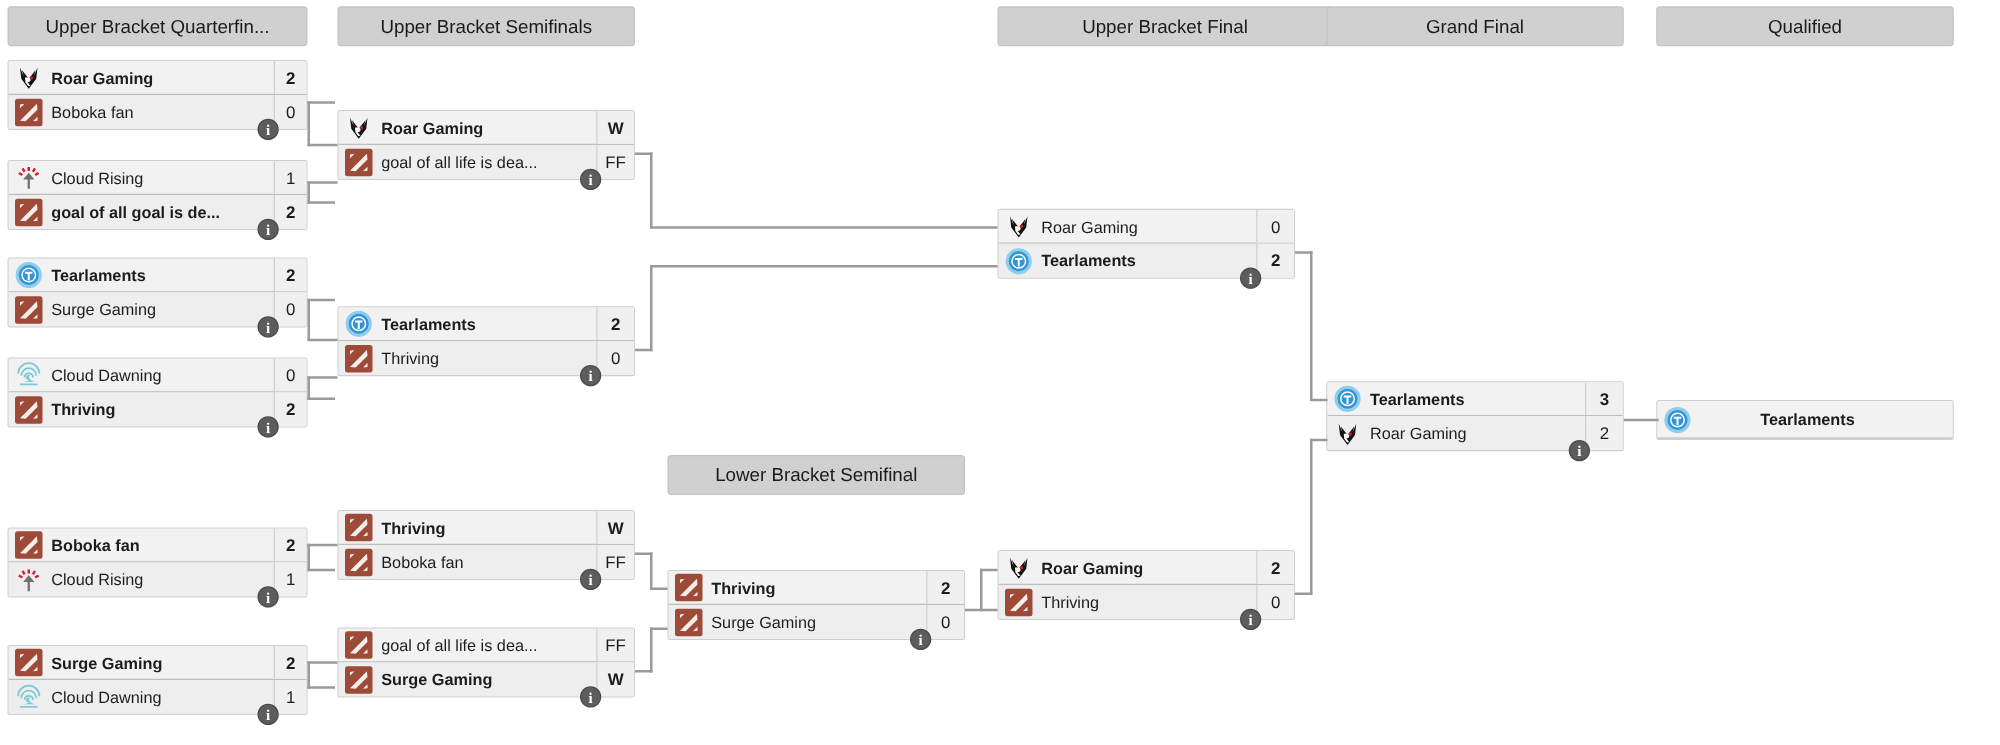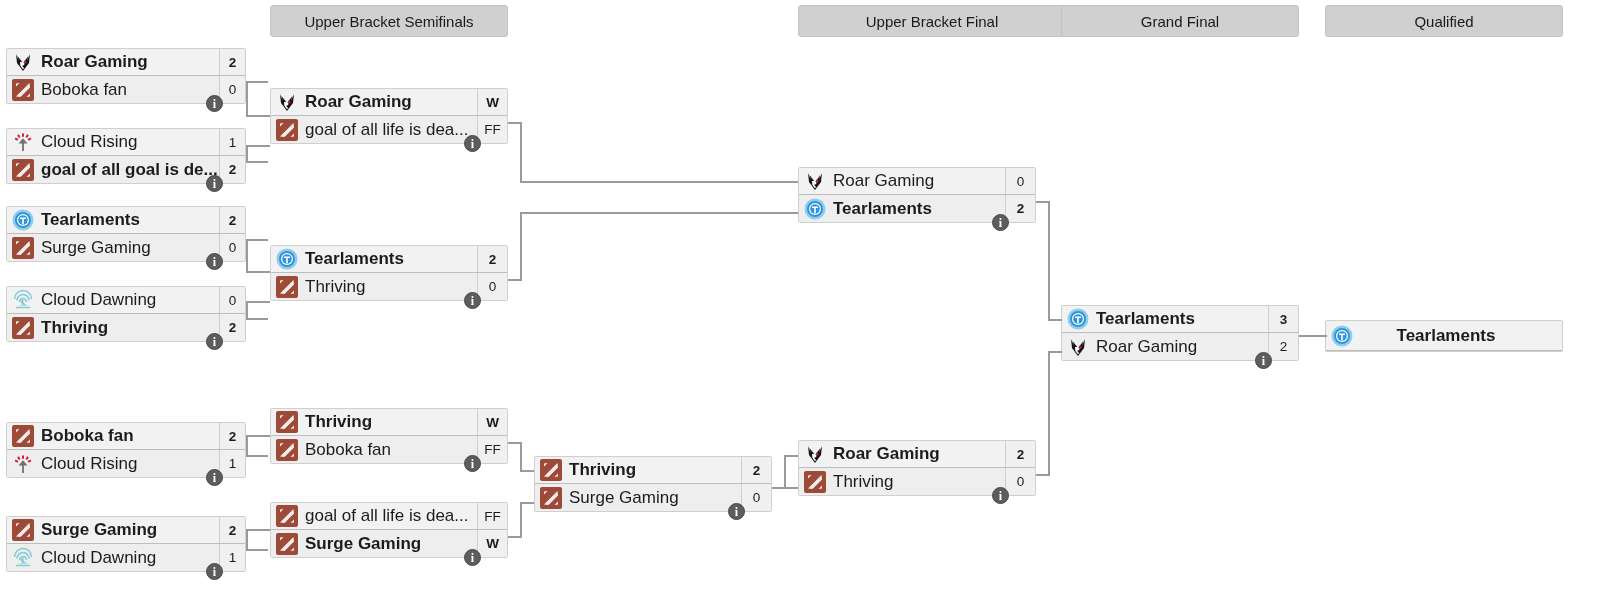--- a/index.html
+++ b/index.html
@@ -54,21 +54,21 @@
   .logo {
     width: 24px;
     height: 24px;
     flex: 0 0 24px;
     margin-left: 4px;
     margin-right: 6px;
     display: block;
   }
   .team-name {
     flex: 1 1 auto;
-    font-size: 17px;
+    font-size: 13px;
     color: #1c1c1c;
     white-space: nowrap;
     overflow: hidden;
     text-overflow: clip;
     padding-right: 4px;
   }
   .row.winner .team-name { font-weight: bold; }
   .score {
     flex: 0 0 26px;
     width: 26px;
@@ -119,33 +119,39 @@
     z-index: 1;
   }
   .conn.h { height: 2px; }
   .conn.v { width: 2px; }
 </style>
 </head>
 <body>
 
 <div id="bracket">
 
+  <div class="round-header" style="left:6px;  top:5px;  width:240px;">
+      <span>Upper Bracket Quarterfin...</span>
+    </div>
   <div class="round-header" style="left:270px;top:5px;  width:238px;">
       <span>Upper Bracket Semifinals</span>
     </div>
   <div class="round-header" style="left:798px;top:5px;  width:268px;">
       <span>Upper Bracket Final</span>
     </div>
   <div class="round-header" style="left:1061px;top:5px; width:238px;">
       <span>Grand Final</span>
     </div>
   <div class="round-header" style="left:1325px;top:5px; width:238px;">
       <span>Qualified</span>
     </div>
 
+  <div class="round-header" style="left:534px;top:364px;width:238px;">
+      <span>Lower Bracket Semifinal</span>
+    </div>
 
   <div class="conn h" style="left:246px; top:81px;  width:22px;"></div>
   <div class="conn v" style="left:246px; top:81px;  height:36px;"></div>
   <div class="conn h" style="left:246px; top:115px; width:24px;"></div>
 
   <div class="conn h" style="left:246px; top:161px; width:22px;"></div>
   <div class="conn v" style="left:246px; top:145px; height:18px;"></div>
   <div class="conn h" style="left:246px; top:145px; width:24px;"></div>
 
   <div class="conn h" style="left:246px; top:239px; width:22px;"></div>

